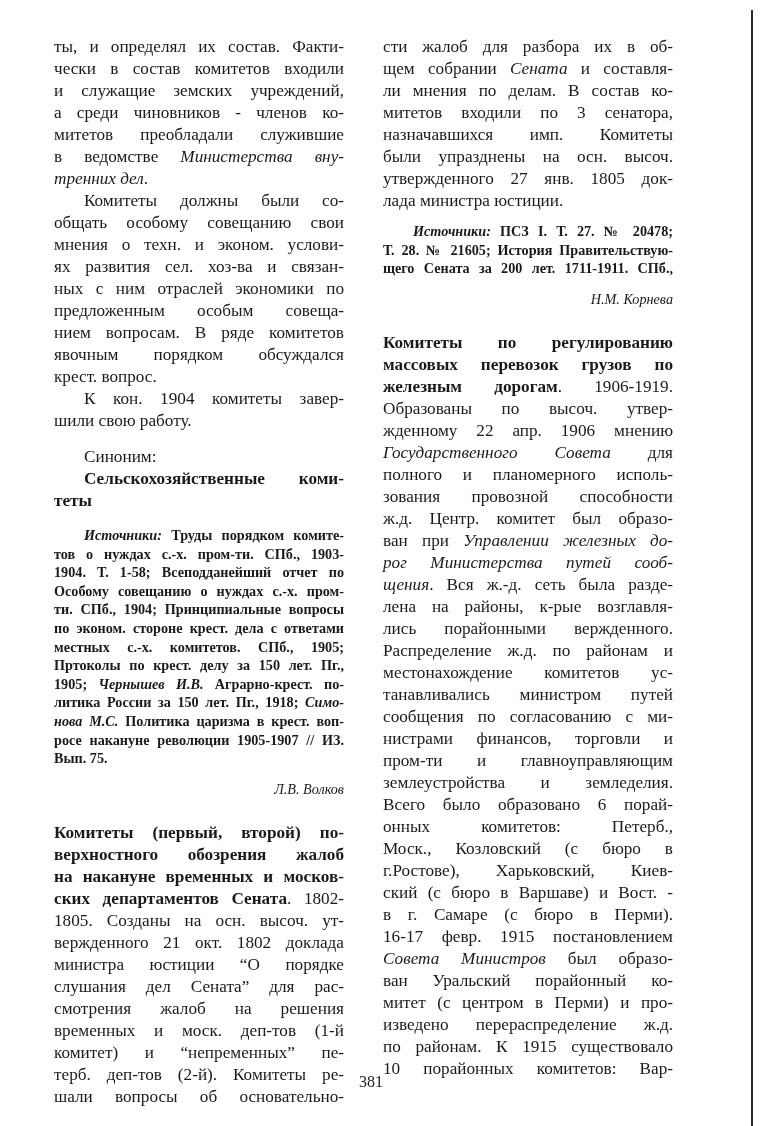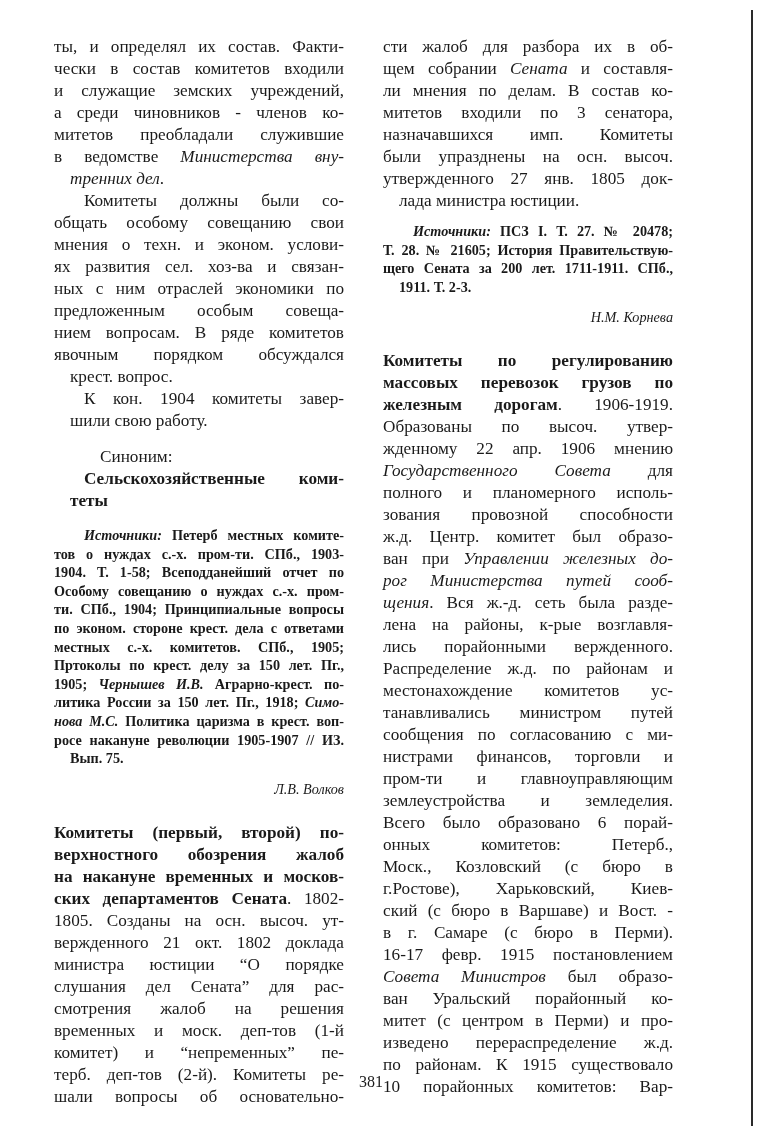--- a/index.html
+++ b/index.html
@@ -11,21 +11,21 @@
   .col {
     position: absolute; top: 36px; width: 290px;
     font-size: 17.2px; line-height: 22px;
   }
   .col-left { left: 54px; }
   .col-right { left: 383px; }
   .ln {
     display: block; white-space: nowrap; text-align: justify;
     text-align-last: justify; height: 22px;
   }
-  .ln.last { text-align-last: left; margin-left: 16px; }
+  .ln.last { text-align-last: left; }
   .ln.indent { padding-left: 30px; }
   .ln.right { text-align: right; text-align-last: right; }
   .b { font-weight: bold; }
   .i { font-style: italic; }
   .src { font-size: 14.2px; line-height: 18.6px; }
   .src .ln { height: 18.6px; font-weight: bold; }
   .gap-s { height: 10px; }
   .gap-m { height: 14px; }
   .gap-l { height: 22px; }
   .author { font-style: italic; font-size: 14.2px; }
@@ -75,21 +75,21 @@
 
   <div>
     <span class="ln last indent">Синоним:</span>
     <span class="ln indent b">Сельскохозяйственные коми-</span>
     <span class="ln last b">теты</span>
   </div>
 
   <div class="gap-m"></div>
 
   <div class="src">
-    <span class="ln indent"><span class="i">Источники:</span><span> Петерб местных комите-</span></span>
+    <span class="ln indent"><span class="i">Источники:</span><span> Труды порядком комите-</span></span>
     <span class="ln">тов о нуждах с.-х. пром-ти. СПб., 1903-</span>
     <span class="ln">1904. Т. 1-58; Всеподданейший отчет по</span>
     <span class="ln">Особому совещанию о нуждах с.-х. пром-</span>
     <span class="ln">ти. СПб., 1904; Принципиальные вопросы</span>
     <span class="ln">по эконом. стороне крест. дела с ответами</span>
     <span class="ln">местных с.-х. комитетов. СПб., 1905;</span>
     <span class="ln">Пртоколы по крест. делу за 150 лет. Пг.,</span>
     <span class="ln"><span>1905; </span><span class="i">Чернышев И.В.</span><span> Аграрно-крест. по-</span></span>
     <span class="ln"><span>литика России за 150 лет. Пг., 1918; </span><span class="i">Симо-</span></span>
     <span class="ln"><span class="i">нова М.С.</span><span> Политика царизма в крест. воп-</span></span>
@@ -130,21 +130,20 @@
     <span class="ln">утвержденного 27 янв. 1805 док-</span>
     <span class="ln last">лада министра юстиции.</span>
   </div>
 
   <div class="gap-s"></div>
 
   <div class="src">
     <span class="ln indent"><span class="i">Источники:</span><span> ПСЗ I. Т. 27. № 20478;</span></span>
     <span class="ln">Т. 28. № 21605; История Правительствую-</span>
     <span class="ln">щего Сената за 200 лет. 1711-1911. СПб.,</span>
-    <span class="ln last">1911. Т. 2-3.</span>
   </div>
 
   <div class="gap-s"></div>
   <span class="ln right author">Н.М. Корнева</span>
 
   <div class="gap-l"></div>
 
   <div>
     <span class="ln b">Комитеты по регулированию</span>
     <span class="ln b">массовых перевозок грузов по</span>

